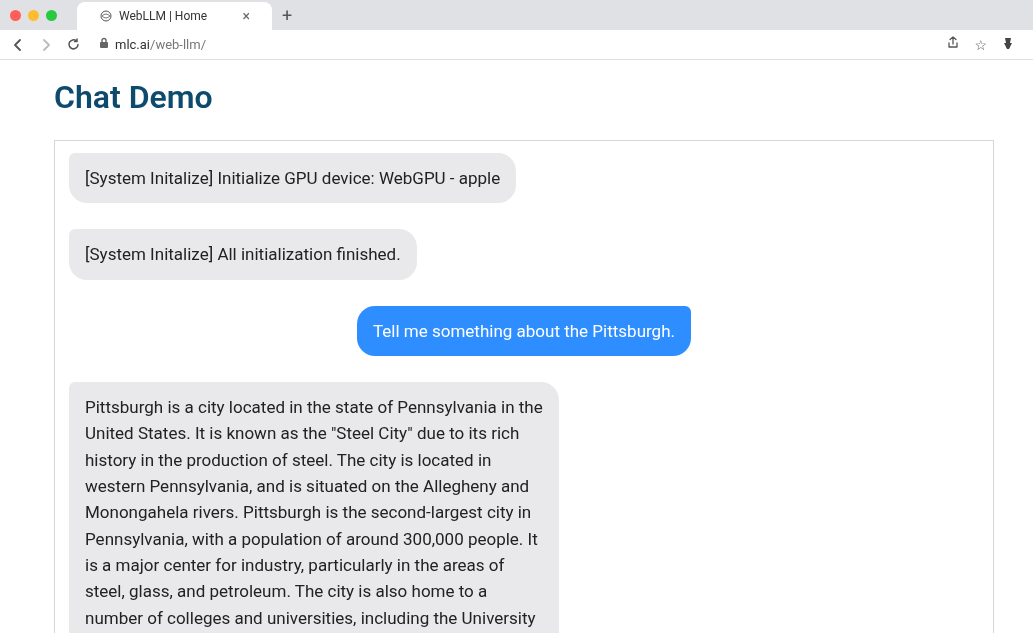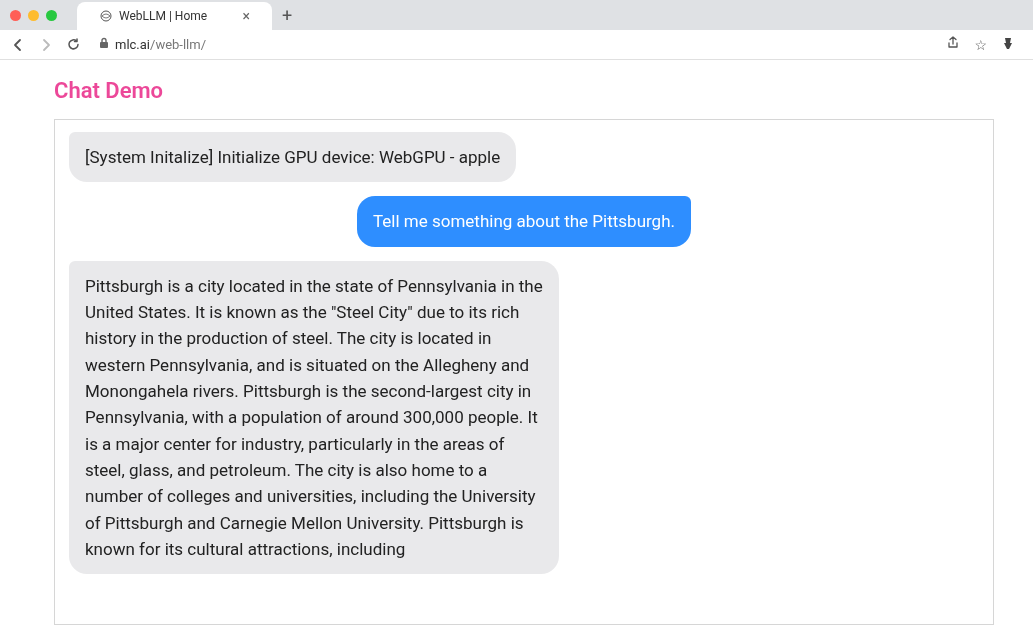--- a/index.html
+++ b/index.html
@@ -114,40 +114,40 @@
       padding-right: 8px;
     }
     .toolbar-icon { color: #555; font-size: 14px; cursor: pointer; }
     
     .page {
       padding: 18px 0 0 54px;
       height: calc(633px - 60px);
       overflow: hidden;
     }
     .page-title {
-      font-size: 22px;
+      font-size: 32px;
       font-weight: 600;
-      color: #ec4899;
-      margin-bottom: 16px;
+      color: #0c4a6e;
+      margin-bottom: 24px;
     }
     .chat-container {
       border: 1px solid #d6d6d6;
       width: 940px;
       height: 506px;
       padding: 12px 14px;
       overflow: hidden;
       position: relative;
       background: #fff;
     }
     .msg {
       border-radius: 18px;
       padding: 12px 16px;
       font-size: 17px;
       line-height: 1.55;
-      margin-bottom: 14px;
+      margin-bottom: 26px;
       display: inline-block;
       max-width: 490px;
     }
     .msg-row { display: flex; }
     .msg-row.user { justify-content: center; }
     .msg.system, .msg.assistant {
       background: #e9e9eb;
       color: #222;
       border-top-left-radius: 6px;
     }
@@ -222,20 +222,23 @@
     </div>
   </div>
 </div>
 
 <div class="page">
   <h1 class="page-title">Chat Demo</h1>
   <div class="chat-container">
     <div class="msg-row">
       <div class="msg system">[System Initalize] Initialize GPU device: WebGPU - apple</div>
     </div>
+    <div class="msg-row">
+      <div class="msg system">[System Initalize] All initialization finished.</div>
+    </div>
     <div class="msg-row user">
       <div class="msg user">Tell me something about the Pittsburgh.</div>
     </div>
     <div class="msg-row">
       <div class="msg assistant">Pittsburgh is a city located in the state of Pennsylvania in the United States. It is known as the "Steel City" due to its rich history in the production of steel. The city is located in western Pennsylvania, and is situated on the Allegheny and Monongahela rivers. Pittsburgh is the second-largest city in Pennsylvania, with a population of around 300,000 people. It is a major center for industry, particularly in the areas of steel, glass, and petroleum. The city is also home to a number of colleges and universities, including the University of Pittsburgh and Carnegie Mellon University. Pittsburgh is known for its cultural attractions, including</div>
     </div>
   </div>
 </div>
 
 </body></html>

